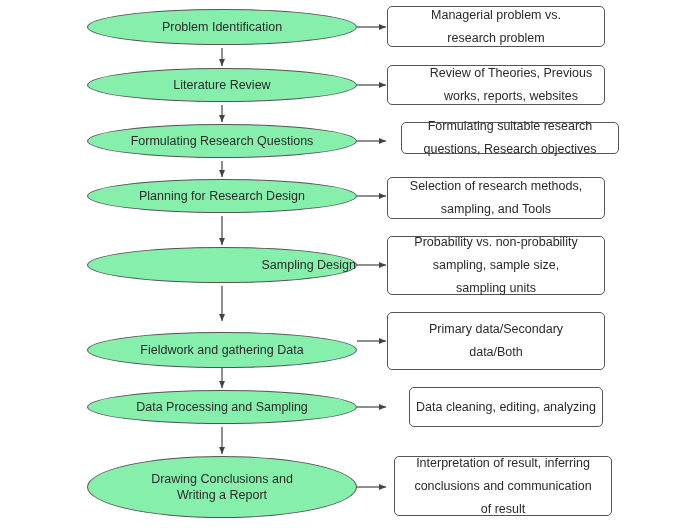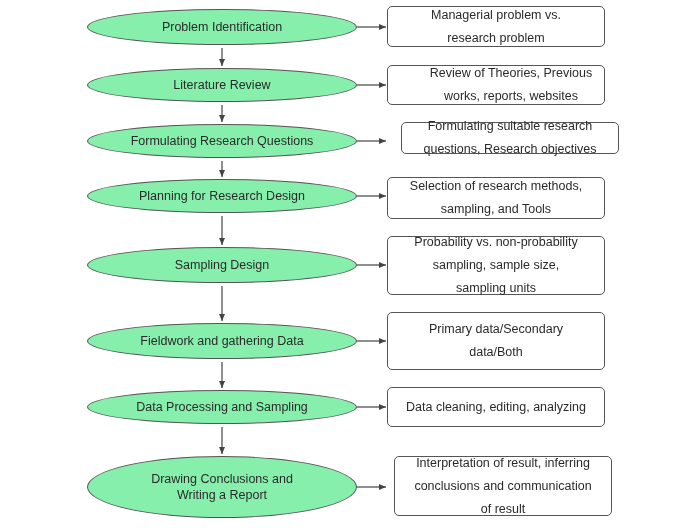--- a/index.html
+++ b/index.html
@@ -65,39 +65,39 @@
       <span class="txt">Formulating suitable research
 questions, Research objectives</span>
     </div>
     <div class="ellipse" style="left: 87px; width: 270px; top: 179px; height: 34px; text-align: right;">
       <span class="txt">Planning for Research Design</span>
     </div>
     <div class="box" style="left: 387px; width: 218px; top: 177px; height: 42px;">
       <span class="txt">Selection of research methods,
 sampling, and Tools</span>
     </div>
-    <div class="ellipse" style="left: 87px; width: 270px; top: 247px; height: 36px;">
+    <div class="ellipse" style="left: 87px; width: 270px; top: 247px; height: 36px; justify-content: flex-end;">
       <span class="txt">Sampling Design</span>
     </div>
     <div class="box" style="left: 387px; width: 218px; top: 236px; height: 59px;">
       <span class="txt">Probability vs. non-probability
 sampling, sample size,
 sampling units</span>
     </div>
-    <div class="ellipse" style="left: 87px; width: 270px; top: 323px; height: 36px;">
+    <div class="ellipse" style="left: 87px; width: 270px; top: 332px; height: 36px;">
       <span class="txt">Fieldwork and gathering Data</span>
     </div>
     <div class="box" style="left: 387px; width: 218px; top: 312px; height: 58px;">
       <span class="txt">Primary data/Secondary
 data/Both</span>
     </div>
     <div class="ellipse" style="left: 87px; width: 270px; top: 390px; height: 34px;">
       <span class="txt">Data Processing and Sampling</span>
     </div>
-    <div class="box" style="left: 387px; width: 218px; top: 387px; height: 40px;">
+    <div class="box" style="left: 409px; width: 194px; top: 387px; height: 40px;">
       <span class="txt">Data cleaning, editing, analyzing</span>
     </div>
     <div class="ellipse" style="left: 87px; width: 270px; top: 456px; height: 62px;">
       <span class="txt">Drawing Conclusions and
 Writing a Report</span>
     </div>
     <div class="box" style="left: 394px; width: 218px; top: 456px; height: 60px;">
       <span class="txt">Interpretation of result, inferring
 conclusions and communication
 of result</span>

